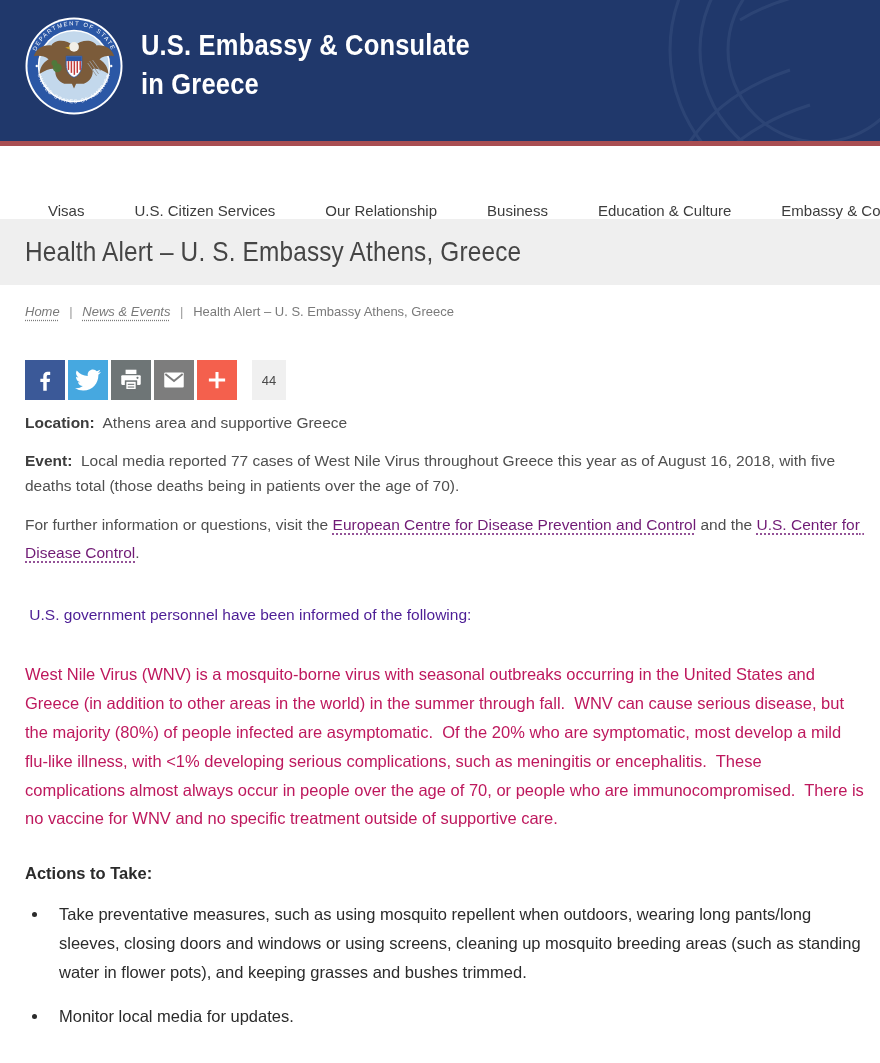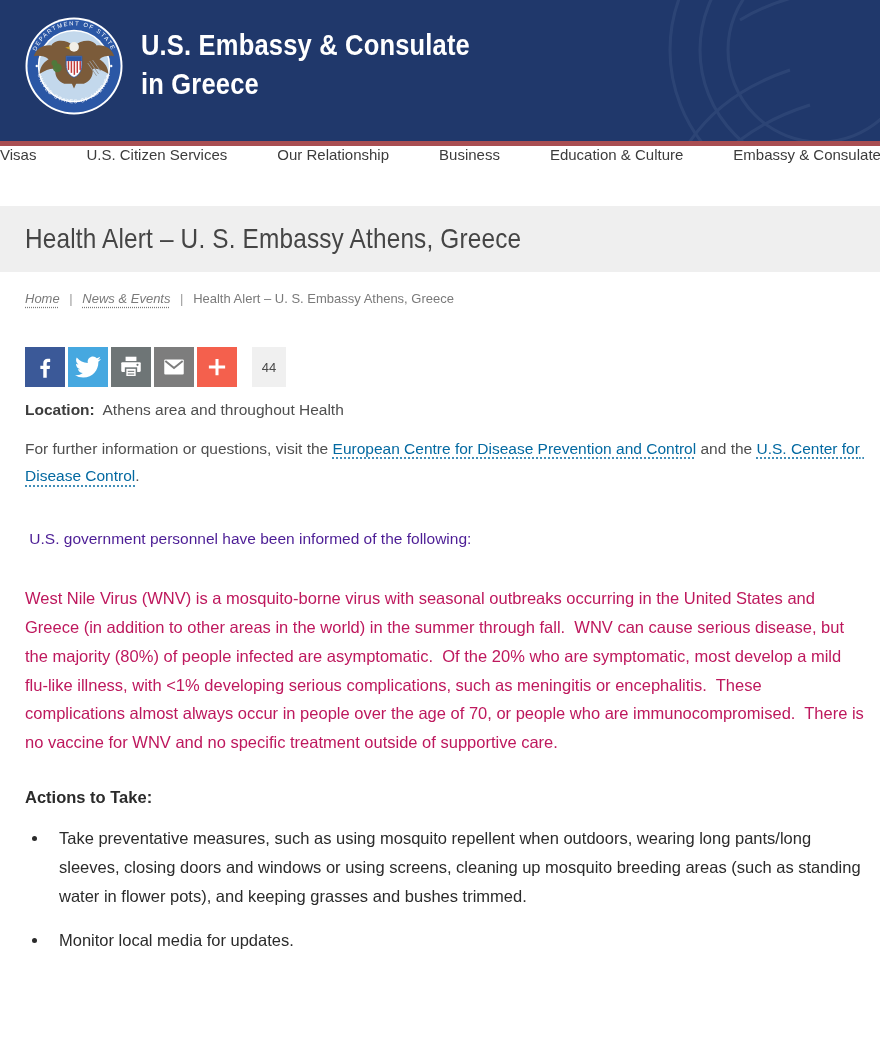--- a/index.html
+++ b/index.html
@@ -8,22 +8,22 @@
   
   .header{position:relative;height:141px;background:#20386b;overflow:hidden;}
   .watermark{position:absolute;right:-30px;top:-20px;opacity:.07;pointer-events:none;}
   .seal-wrap{position:absolute;left:25px;top:17px;width:98px;height:98px;}
   .site-title{position:absolute;left:141px;top:26px;color:#fff;font-weight:bold;
               font-size:29px;line-height:39px;transform:scaleX(.88);transform-origin:left top;
               letter-spacing:.2px;white-space:nowrap;cursor:pointer;}
   .red-line{height:5px;background:#a94e52;}
 
   
-  .nav{height:60px;background:#fff;display:flex;align-items:flex-start;gap:50px;
-       white-space:nowrap;overflow:hidden;}
+  .nav{height:73px;background:#fff;display:flex;align-items:flex-end;gap:50px;
+       padding-left:48px;white-space:nowrap;overflow:hidden;}
   .nav-item{font-size:15px;color:#3c3c3c;cursor:pointer;flex:0 0 auto;}
 
   
   .title-band{height:66px;background:#efefef;display:flex;align-items:center;padding-left:25px;overflow:hidden;}
   .page-title{margin:0;font-size:28px;font-weight:400;color:#454545;transform:scaleX(.87);
               transform-origin:left center;white-space:nowrap;letter-spacing:.2px;}
 
   
   .breadcrumb{margin:19px 25px 0;font-size:13px;color:#7a7a7a;}
   .crumb-link{color:#7a7a7a;text-decoration:underline dotted;text-underline-offset:4px;cursor:pointer;font-style:italic;}
@@ -42,21 +42,21 @@
   .btn-pl{background:#f4604d;}
   .share-count{margin-left:12px;width:34px;height:40px;background:#f0f0f0;color:#4a4a4a;
                font-size:13px;display:flex;align-items:center;justify-content:center;}
 
   
   .content{padding:0 16px 24px 25px;}
   .content p{white-space:pre-wrap;}
   .meta-p{margin:0 0 12px;font-size:15.5px;line-height:1.65;color:#4f4f4f;}
   .meta-p b{color:#3d3d3d;}
   .links-p{margin:0 0 36px;font-size:15.5px;line-height:1.8;color:#4f4f4f;}
-  .links-p a{color:#0369a1;text-decoration:underline dotted;text-underline-offset:4px;cursor:pointer;}
+  .links-p a{color:#701a75;text-decoration:underline dotted;text-underline-offset:4px;cursor:pointer;}
   .personnel-p{margin:0 0 32px;font-size:15.5px;line-height:1.65;color:#4c1d95;}
   .wnv-p{margin:0 0 26px;font-size:16.5px;line-height:1.75;color:#be185d;}
   .actions-h{margin:0 0 12px;font-size:16.5px;line-height:1.75;font-weight:bold;color:#2b2b2b;}
   .actions-list{margin:0;padding-left:24px;}
   .actions-list li{font-size:16.5px;line-height:1.75;color:#2b2b2b;padding-left:10px;
                    margin-bottom:15px;white-space:pre-wrap;}
 </style>
 </head>
 <body>
 
@@ -173,22 +173,23 @@
   <button class="share-btn btn-pl">
     <svg width="26" height="26" viewBox="0 0 24 24">
         <path fill="#fff" d="M10.6 4.5h2.8v6.1h6.1v2.8h-6.1v6.1h-2.8v-6.1H4.5v-2.8h6.1z"></path>
       </svg>
   </button>
   <div class="share-count">44</div>
 </div>
 
 <div class="content">
 
-  <p class="meta-p"><b>Location:</b><span>  Athens area and throughout Health</span></p>
-
+  <p class="meta-p"><b>Location:</b><span>  Athens area and supportive Greece</span></p>
+
+  <p class="meta-p"><b>Event:</b><span>  Local media reported 77 cases of West Nile Virus throughout Greece this year as of August 16, 2018, with five deaths total (those deaths being in patients over the age of 70).</span></p>
 
   <p class="links-p"><span>For further information or questions, visit the </span><a>European Centre for Disease Prevention and Control</a><span> and the </span><a>U.S. Center for Disease Control</a><span>.</span></p>
 
   <p class="personnel-p"> U.S. government personnel have been informed of the following:</p>
 
   <p class="wnv-p">West Nile Virus (WNV) is a mosquito-borne virus with seasonal outbreaks occurring in the United States and Greece (in addition to other areas in the world) in the summer through fall.  WNV can cause serious disease, but the majority (80%) of people infected are asymptomatic.  Of the 20% who are symptomatic, most develop a mild flu-like illness, with &lt;1% developing serious complications, such as meningitis or encephalitis.  These complications almost always occur in people over the age of 70, or people who are immunocompromised.  There is no vaccine for WNV and no specific treatment outside of supportive care.</p>
 
   <p class="actions-h">Actions to Take:</p>
 
   <ul class="actions-list">

